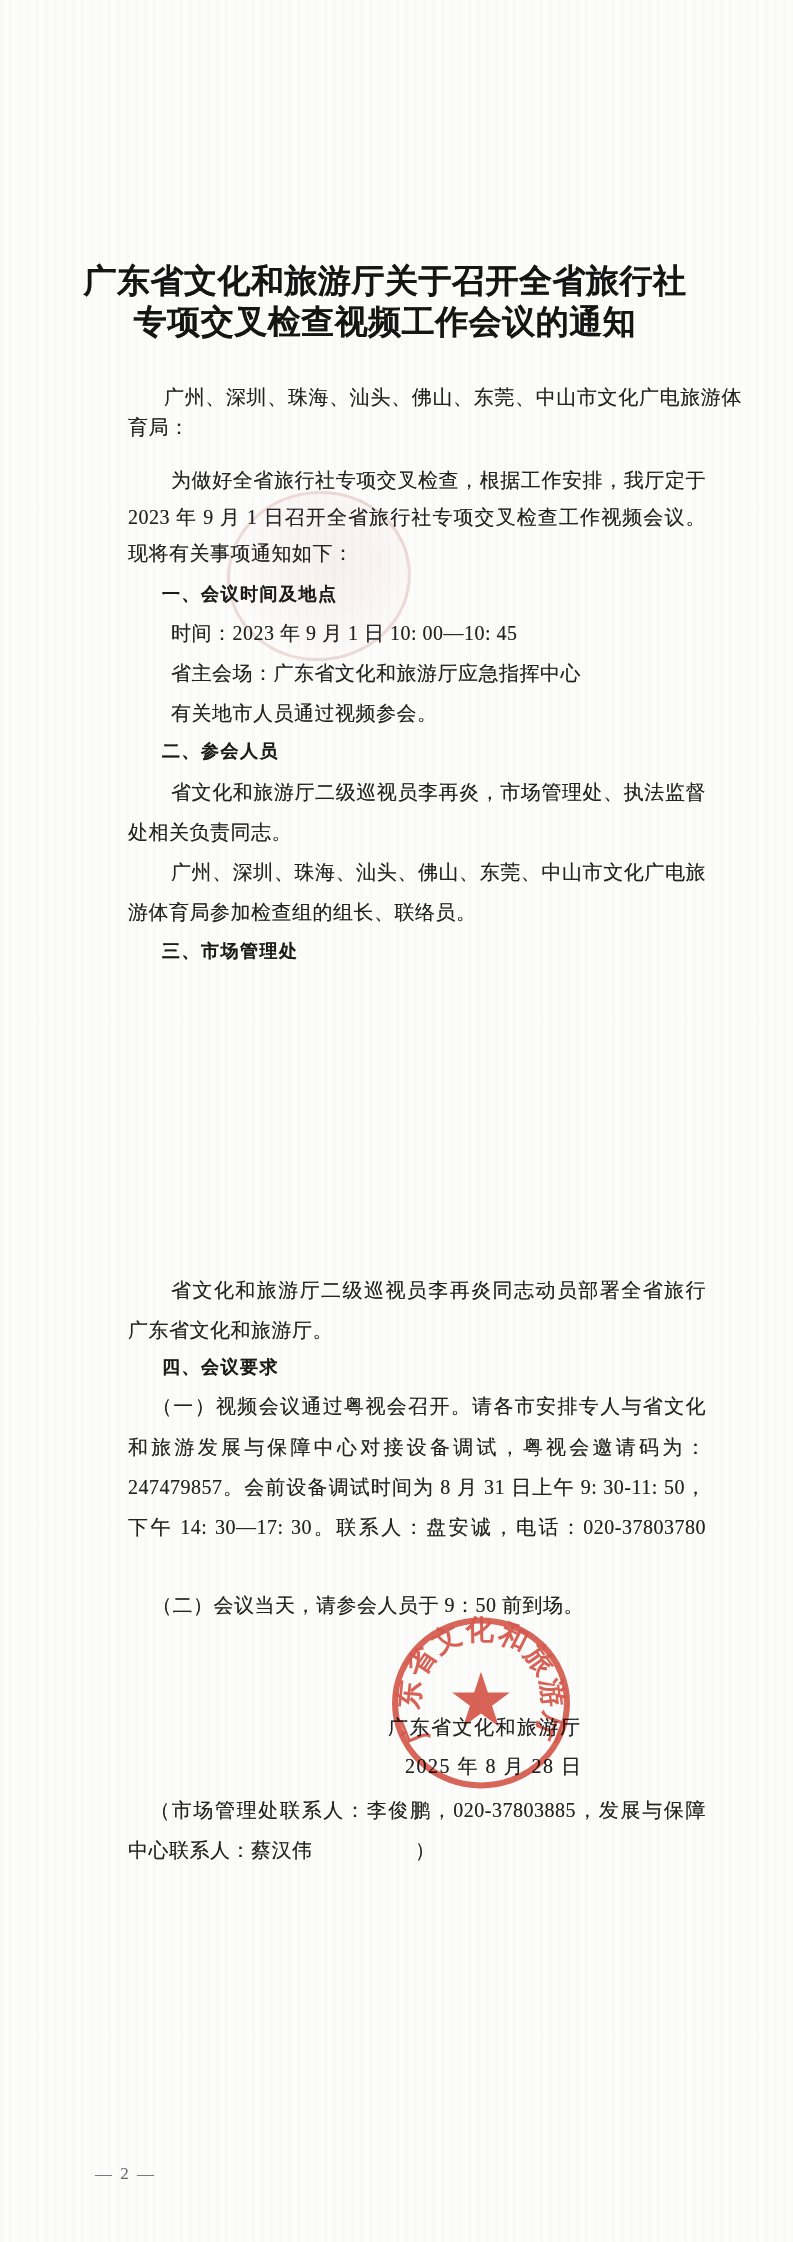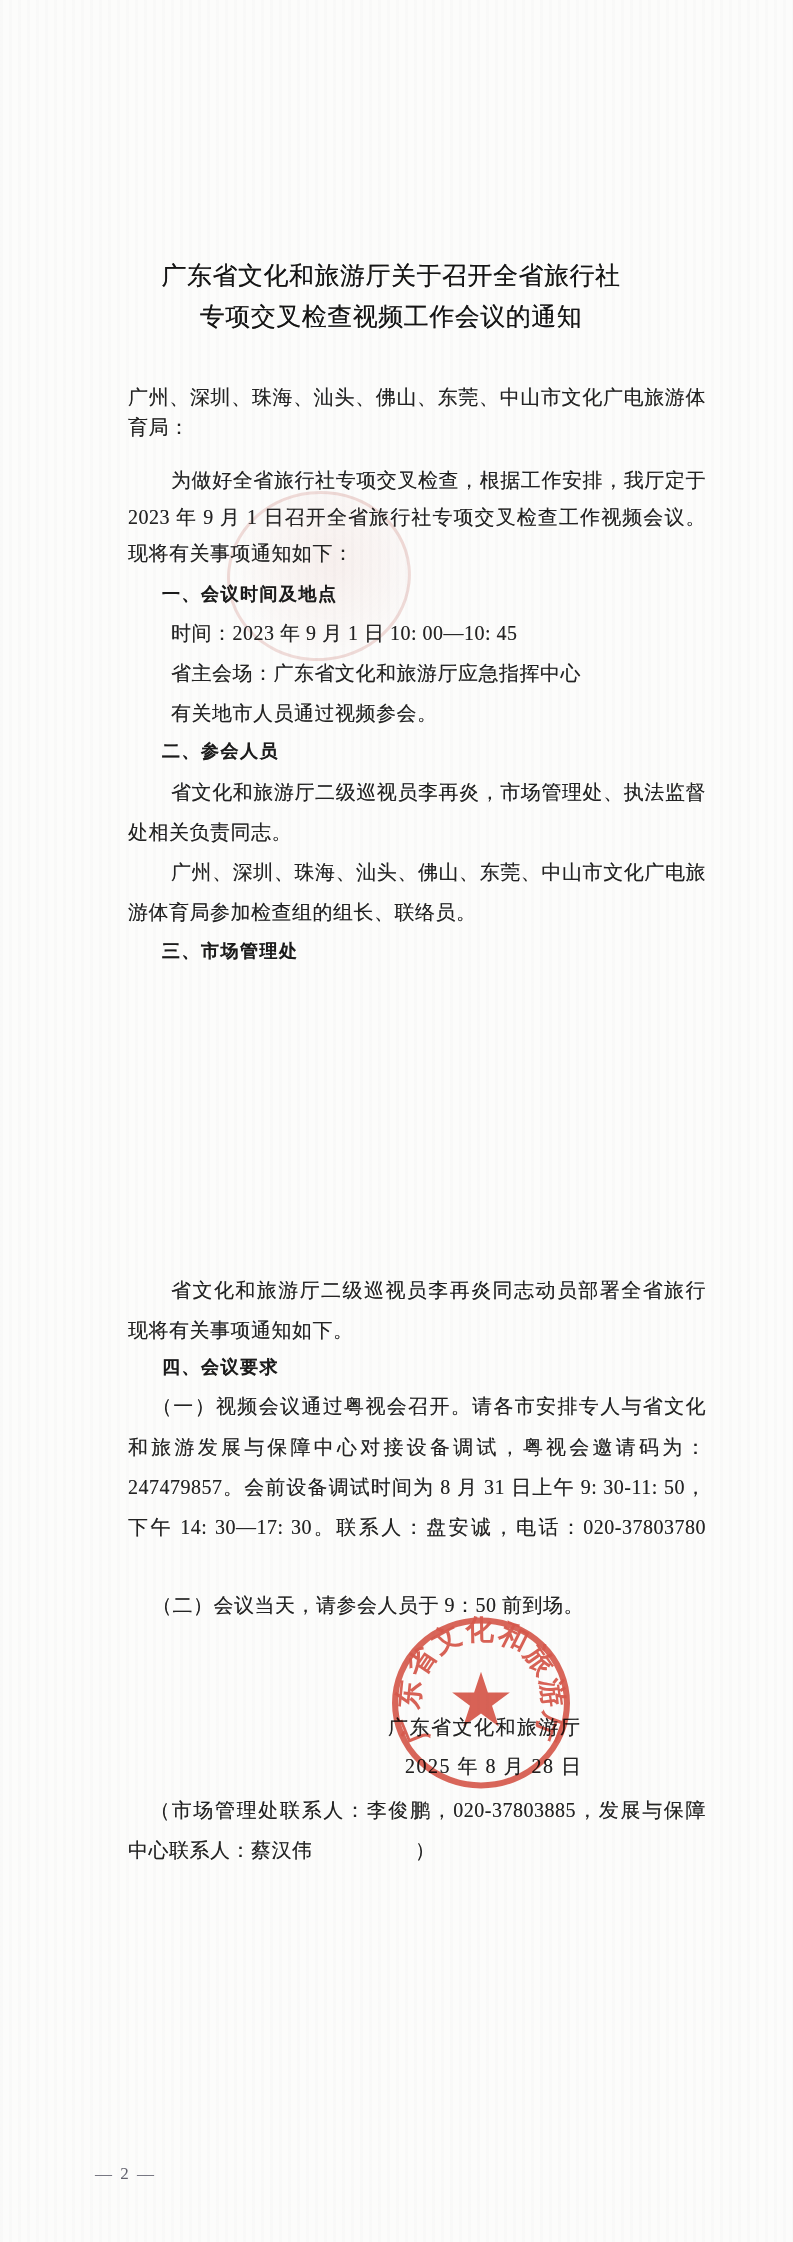--- a/index.html
+++ b/index.html
@@ -37,24 +37,24 @@
     font-family:"Liberation Sans","DejaVu Sans",sans-serif;
     font-weight:bold;
     font-size:18px;
     letter-spacing:1.5px;
     color:#1b1b1b;
   }
   .w-flush{width:578px;}
   .w-ind{width:535px;}
   .w-ind2{width:554px;}
   .title-line{
-    position:absolute;left:6px;width:770px;
+    position:absolute;left:0;width:770px;
     text-align:center;
-    font-weight:normal;
-    font-size:25px;
+    font-weight:bold;
+    font-size:33px;
     letter-spacing:0.5px;
     color:#151515;
     text-shadow:0 0 0.6px rgba(30,30,30,.7);
   }
   .sig{
     position:absolute;
     font-size:20px;letter-spacing:1.5px;color:#232323;white-space:pre;
     text-shadow:0 0 0.5px rgba(50,50,50,.55);
   }
   .page-num{
@@ -78,37 +78,37 @@
 </head>
 <body>
 
 <div class="page">
 
   <div class="ghost-seal"></div>
 
   <div class="title-line" style="top:259px;">广东省文化和旅游厅关于召开全省旅行社</div>
   <div class="title-line" style="top:300px;">专项交叉检查视频工作会议的通知</div>
 
-  <div class="line flush just w-flush" style="top:383px;">广州、深圳、珠海、汕头、佛山、东莞、中山市文化广电旅游体</div>
+  <div class="line flush just w-flush" style="top:383px;margin-left:36px;">广州、深圳、珠海、汕头、佛山、东莞、中山市文化广电旅游体</div>
   <div class="line flush" style="top:413px;">育局：</div>
   <div class="line ind just w-ind" style="top:466px;">为做好全省旅行社专项交叉检查，根据工作安排，我厅定于</div>
   <div class="line flush just w-flush" style="top:503px;">2023 年 9 月 1 日召开全省旅行社专项交叉检查工作视频会议。</div>
   <div class="line flush" style="top:539px;">现将有关事项通知如下：</div>
   <div class="line head" style="top:580px;">一、会议时间及地点</div>
   <div class="line ind" style="top:619px;">时间：2023 年 9 月 1 日 10: 00—10: 45</div>
   <div class="line ind" style="top:659px;">省主会场：广东省文化和旅游厅应急指挥中心</div>
   <div class="line ind" style="top:699px;">有关地市人员通过视频参会。</div>
   <div class="line head" style="top:737px;">二、参会人员</div>
   <div class="line ind just w-ind" style="top:778px;">省文化和旅游厅二级巡视员李再炎，市场管理处、执法监督</div>
   <div class="line flush" style="top:818px;">处相关负责同志。</div>
   <div class="line ind just w-ind" style="top:858px;">广州、深圳、珠海、汕头、佛山、东莞、中山市文化广电旅</div>
   <div class="line flush" style="top:898px;">游体育局参加检查组的组长、联络员。</div>
   <div class="line head" style="top:937px;">三、市场管理处</div>
   <div class="line ind just w-ind" style="top:1276px;">省文化和旅游厅二级巡视员李再炎同志动员部署全省旅行</div>
-  <div class="line flush" style="top:1316px;">现将有关事项通知如下。</div>
+  <div class="line flush" style="top:1316px;">广东省文化和旅游厅。</div>
   <div class="line head" style="top:1353px;">四、会议要求</div>
   <div class="line ind2 just w-ind2" style="top:1392px;">（一）视频会议通过粤视会召开。请各市安排专人与省文化</div>
   <div class="line flush just w-flush" style="top:1433px;">和旅游发展与保障中心对接设备调试，粤视会邀请码为：</div>
   <div class="line flush just w-flush" style="top:1473px;">247479857。会前设备调试时间为 8 月 31 日上午 9: 30-11: 50，</div>
   <div class="line flush just w-flush" style="top:1513px;">下午 14: 30—17: 30。联系人：盘安诚，电话：020-37803780</div>
   <div class="line ind2" style="top:1591px;">（二）会议当天，请参会人员于 9：50 前到场。</div>
 
   <div class="sig" style="left:388px;top:1714px;">广东省文化和旅游厅</div>
   <div class="sig" style="left:405px;top:1753px;">2025 年 8 月 28 日</div>
 

